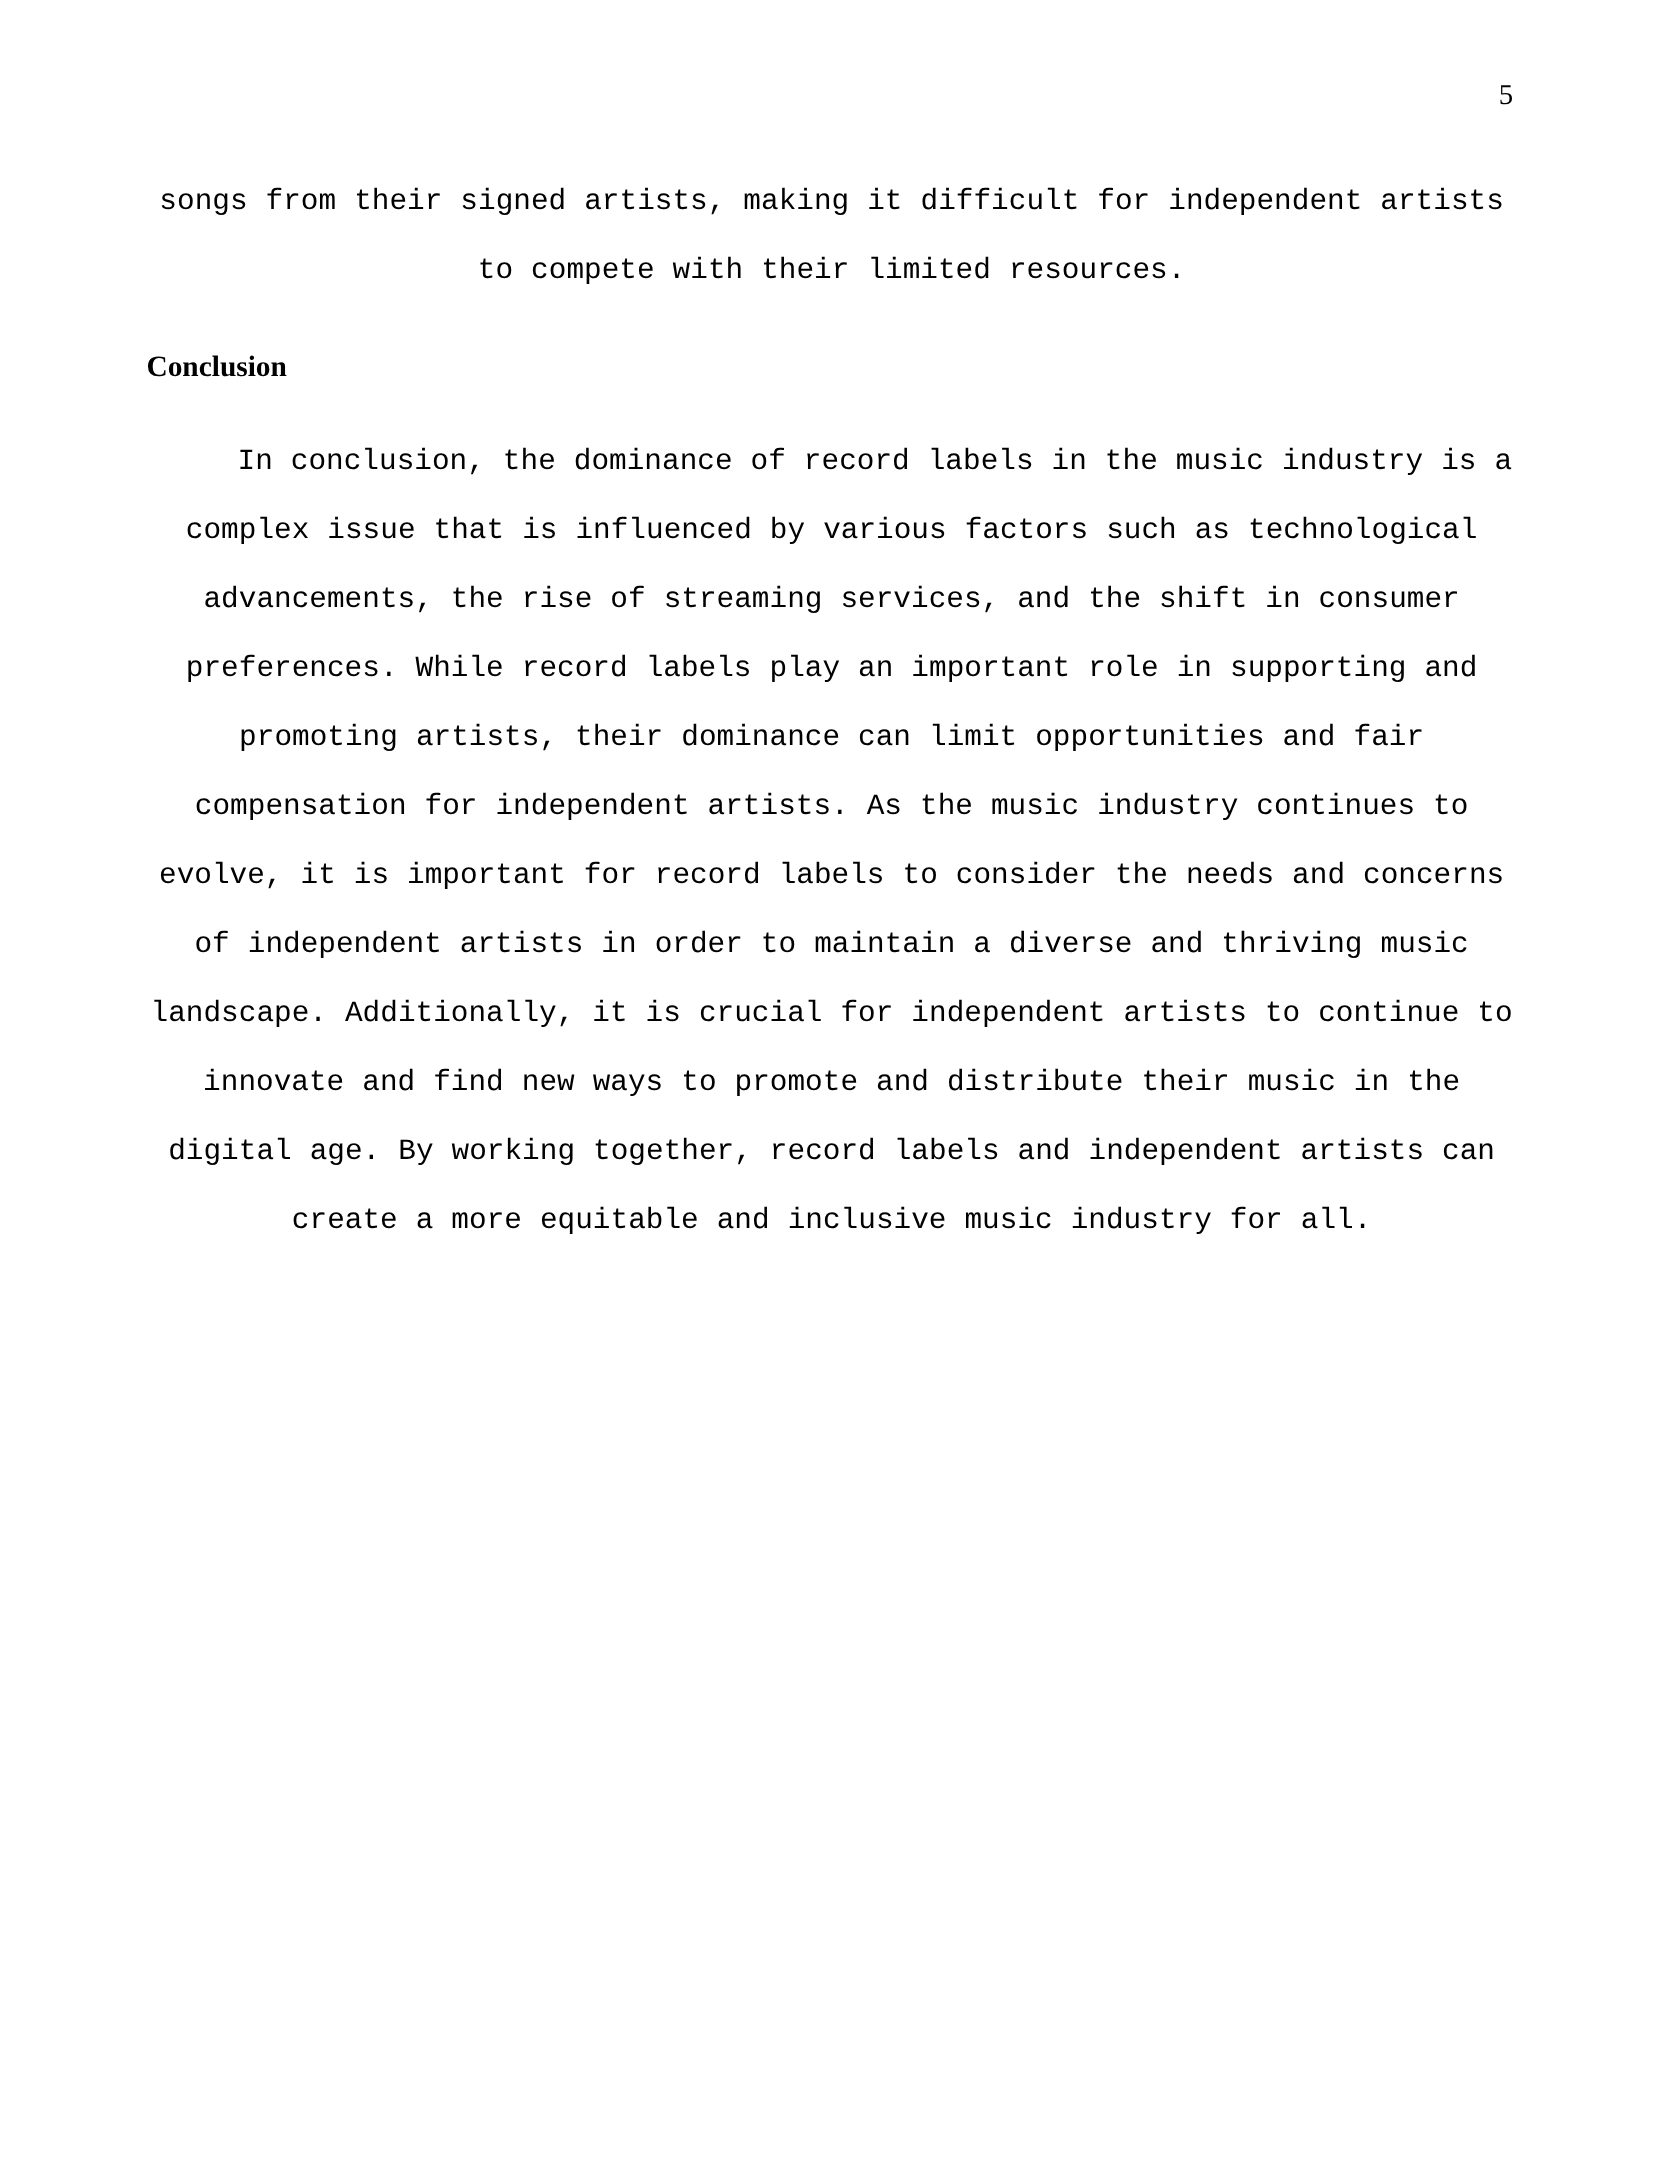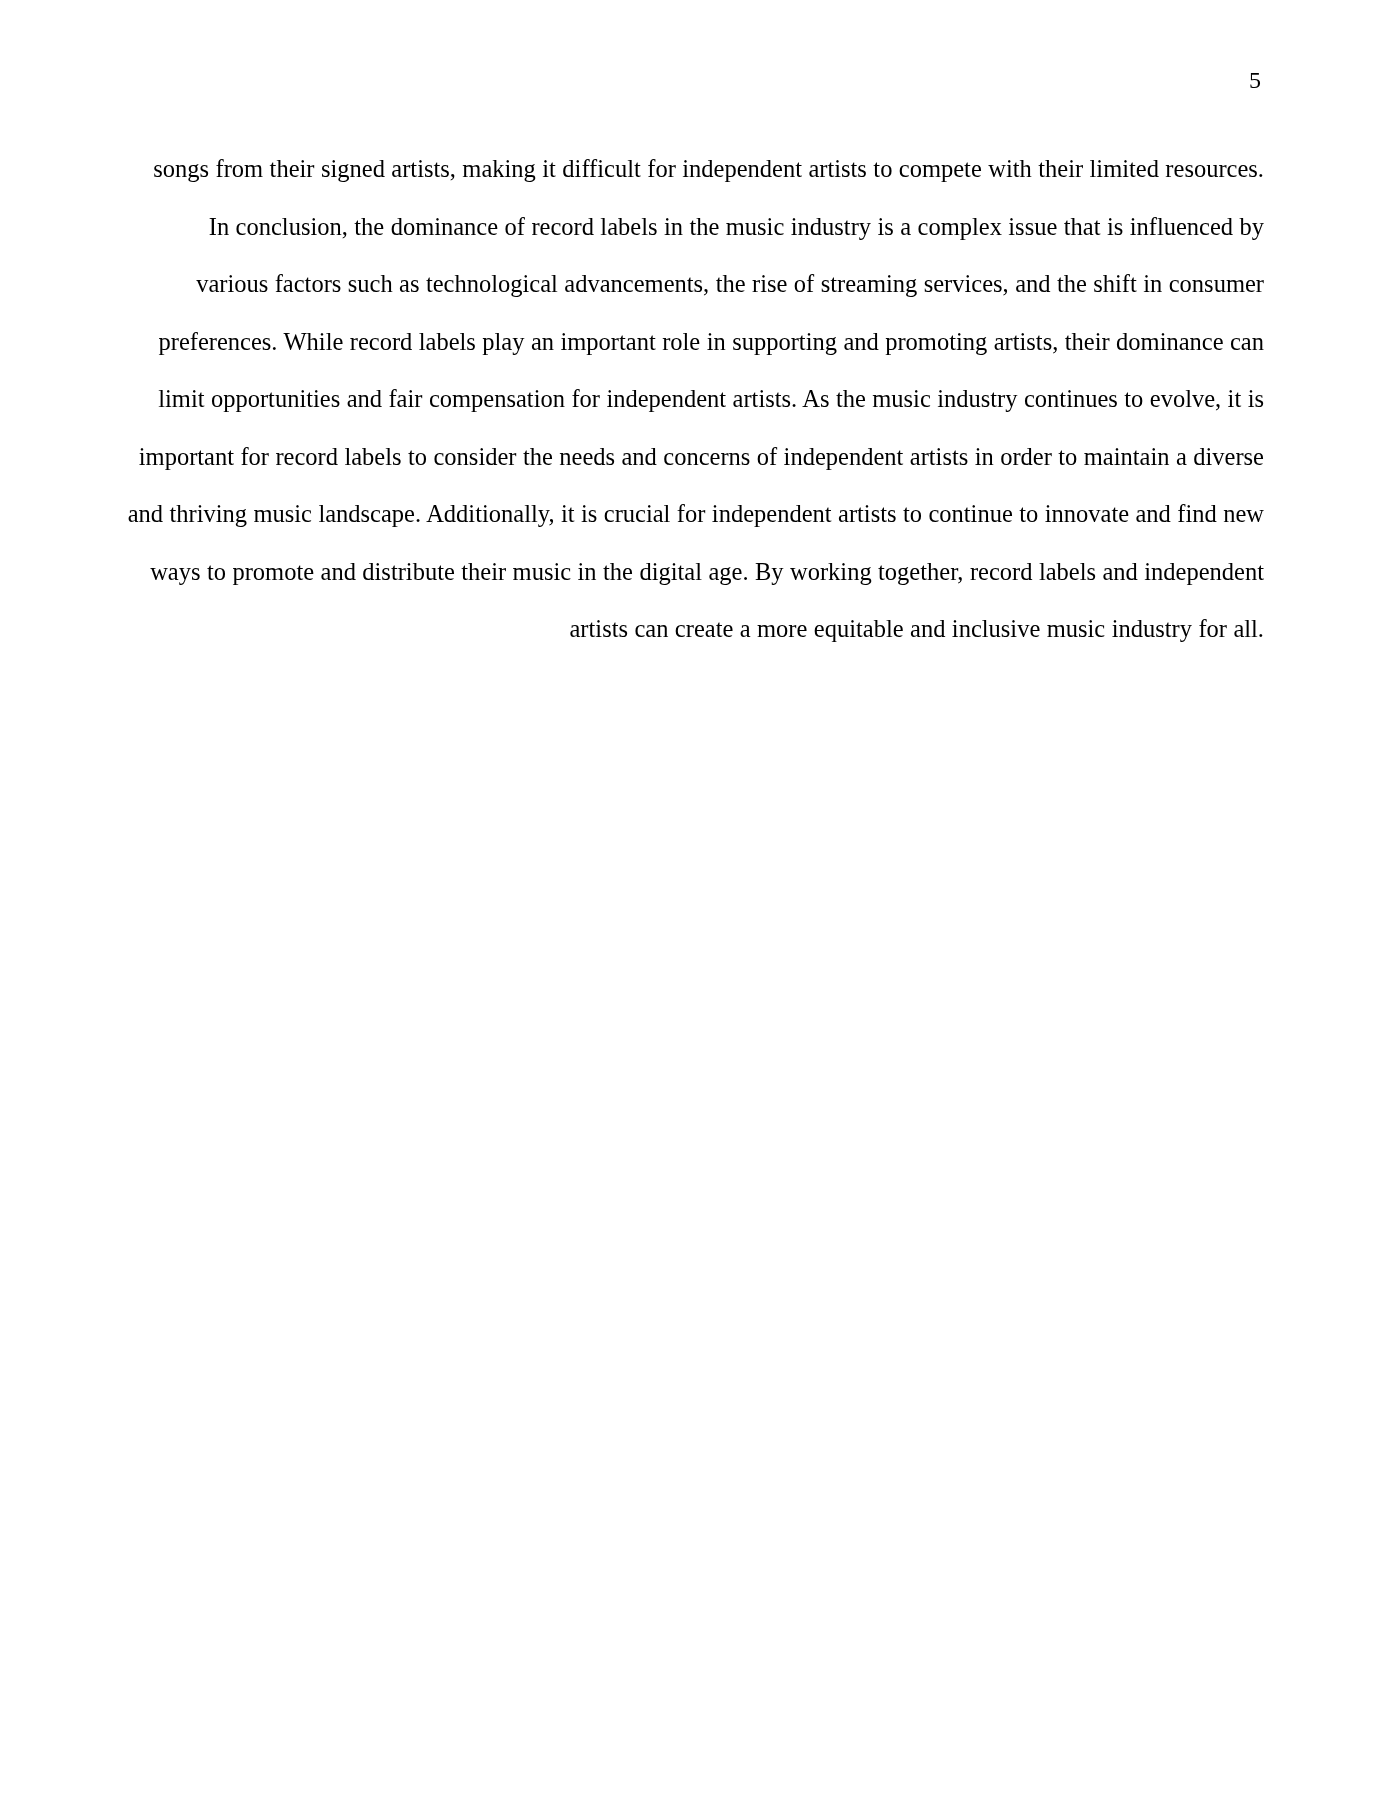--- a/index.html
+++ b/index.html
@@ -28,22 +28,23 @@
   .content {
     position: absolute;
     top: 140px;
     left: 122px;
     width: 1142px;
   }
   p.body-text {
     margin: 0 0 0 0;
     font-size: 24.5px;
     line-height: 57.5px;
-    text-align: right;
+    text-align: center;
     word-spacing: 0.3px;
+    font-family: Liberation Mono, monospace;
   }
   .indent {
     display: inline-block;
     width: 72px;
   }
   h2.section-heading {
     margin: 22px 0 22px 0;
     font-size: 24.5px;
     line-height: 57.5px;
     font-weight: bold;
@@ -54,18 +55,19 @@
 <body>
 
 <div class="page">
 
   <div class="page-number">5</div>
 
   <div class="content">
 
     <p class="body-text">songs from their signed artists, making it difficult for independent artists to compete with their limited resources.</p>
 
+    <h2 class="section-heading">Conclusion</h2>
 
     <p class="body-text"><span class="indent"></span><span>In conclusion, the dominance of record labels in the music industry is a complex issue that is influenced by various factors such as technological advancements, the rise of streaming services, and the shift in consumer preferences. While record labels play an important role in supporting and promoting artists, their dominance can limit opportunities and fair compensation for independent artists. As the music industry continues to evolve, it is important for record labels to consider the needs and concerns of independent artists in order to maintain a diverse and thriving music landscape. Additionally, it is crucial for independent artists to continue to innovate and find new ways to promote and distribute their music in the digital age. By working together, record labels and independent artists can create a more equitable and inclusive music industry for all.</span></p>
 
   </div>
 
 </div>
 
 </body></html>

